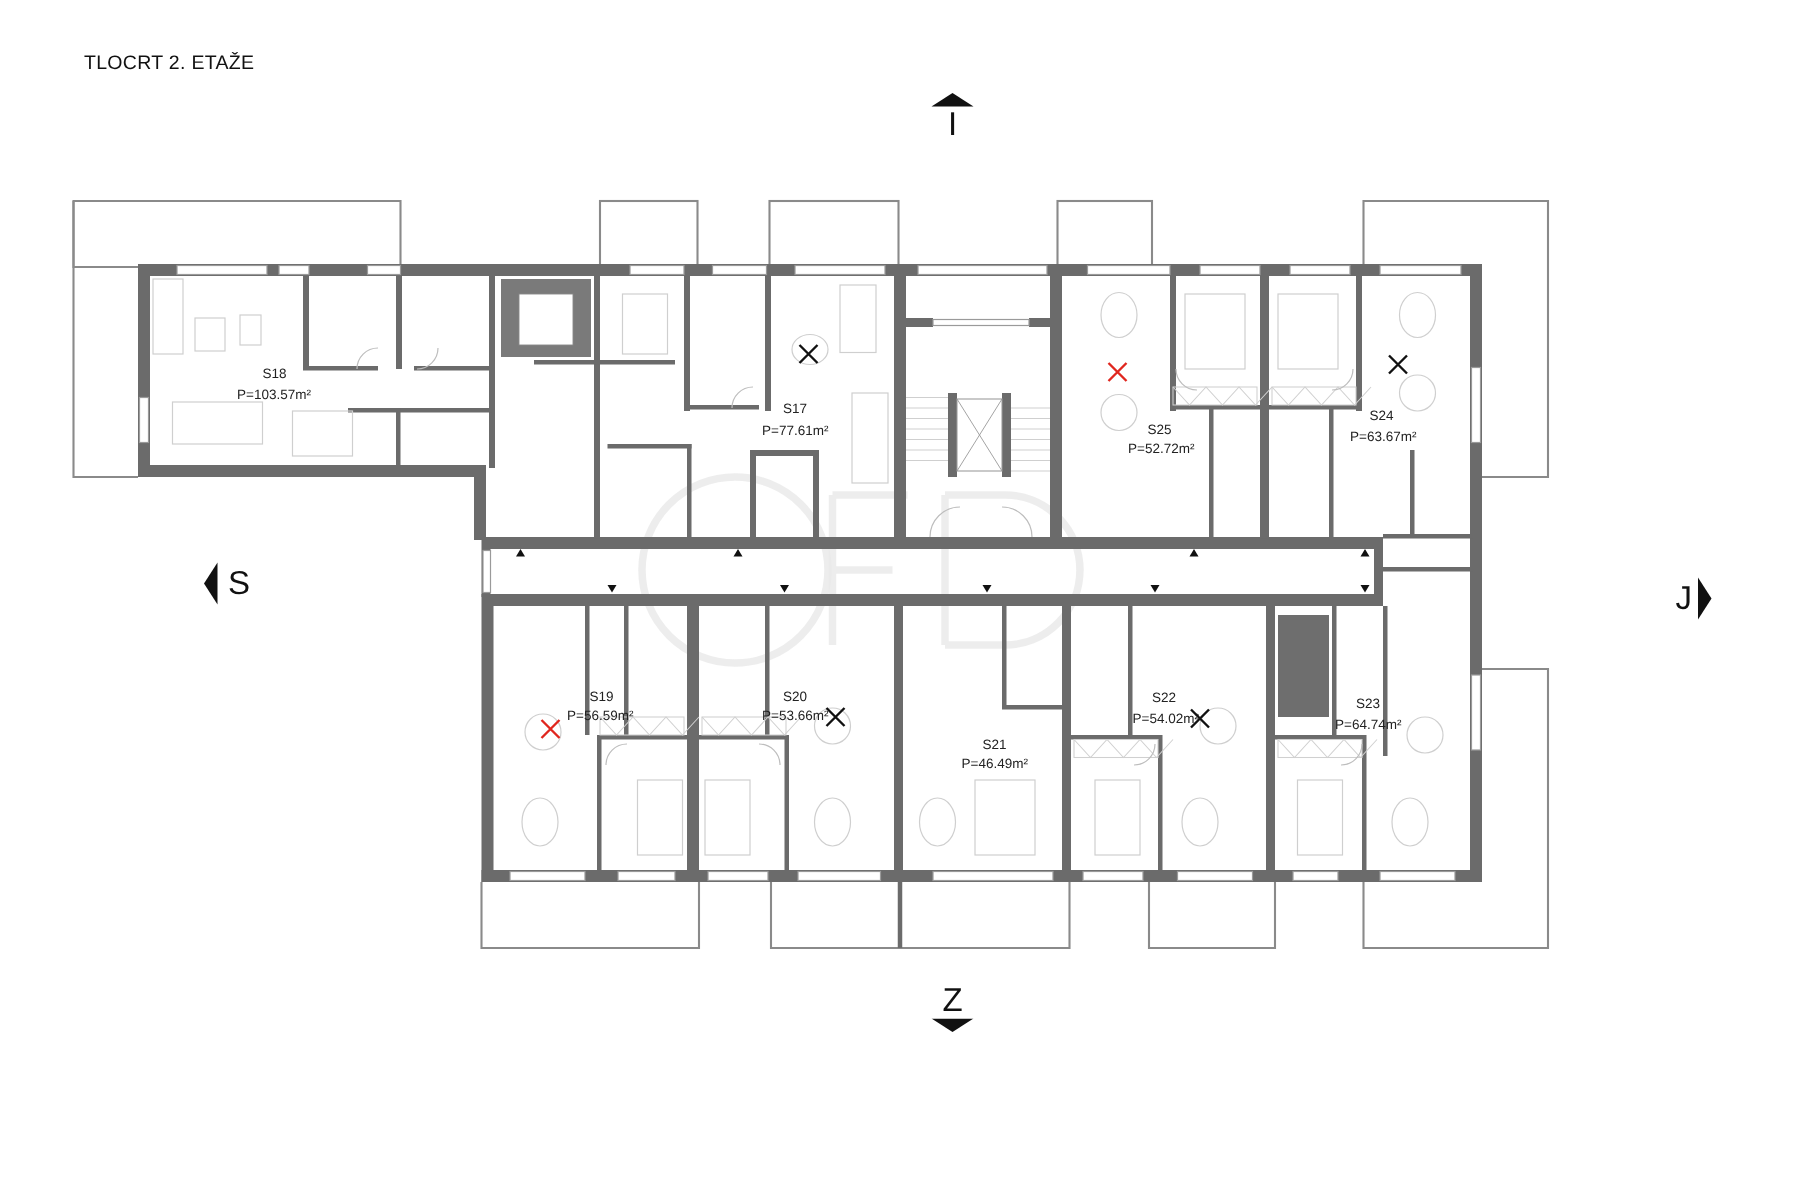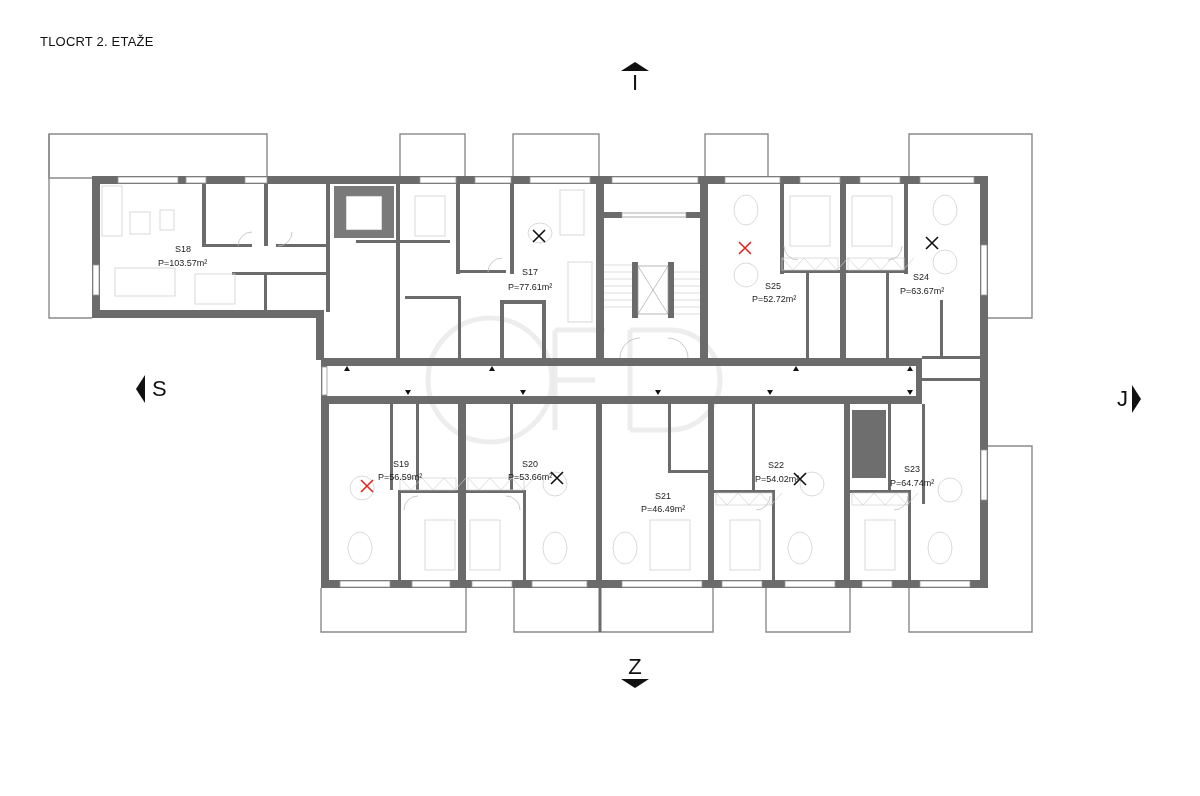--- a/index.html
+++ b/index.html
@@ -1,18 +1,18 @@
 <!DOCTYPE html>
 <html><head>
 <meta charset="utf-8">
 <style>
   html, body { margin: 0; padding: 0; background: #ffffff; }
   body { width: 1200px; height: 796px; position: relative; overflow: hidden;
          font-family: "Liberation Sans", sans-serif; color: #111; }
-  .title { position: absolute; left: 40px; top: 34px; font-size: 13px; letter-spacing: 0.2px; }
+  .title { position: absolute; left: 56px; top: 34px; font-size: 13px; letter-spacing: 0.2px; }
   .compass { position: absolute; font-size: 22px; color: #111; }
   svg.plan { position: absolute; left: 0; top: 0; }
   .wall { fill: #6b6b6b; }
   .outline { fill: none; stroke: #8a8a8a; stroke-width: 1.4; }
   .thin { fill: none; stroke: #cfcfcf; stroke-width: 0.8; }
   .win { fill: #ffffff; stroke: #9a9a9a; stroke-width: 0.8; }
   .door { fill: none; stroke: #bdbdbd; stroke-width: 0.8; }
   .innerwall { fill: #6b6b6b; }
   .label { font-family: "Liberation Sans", sans-serif; font-size: 9px; fill: #222; }
   .xmark-black { stroke: #111; stroke-width: 1.6; }

